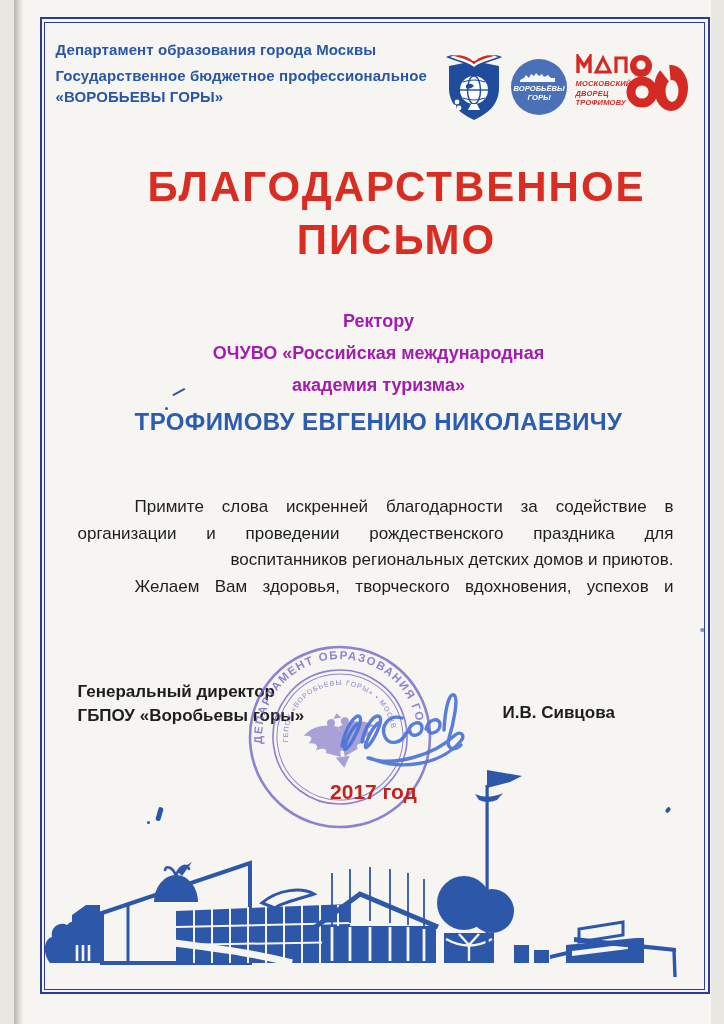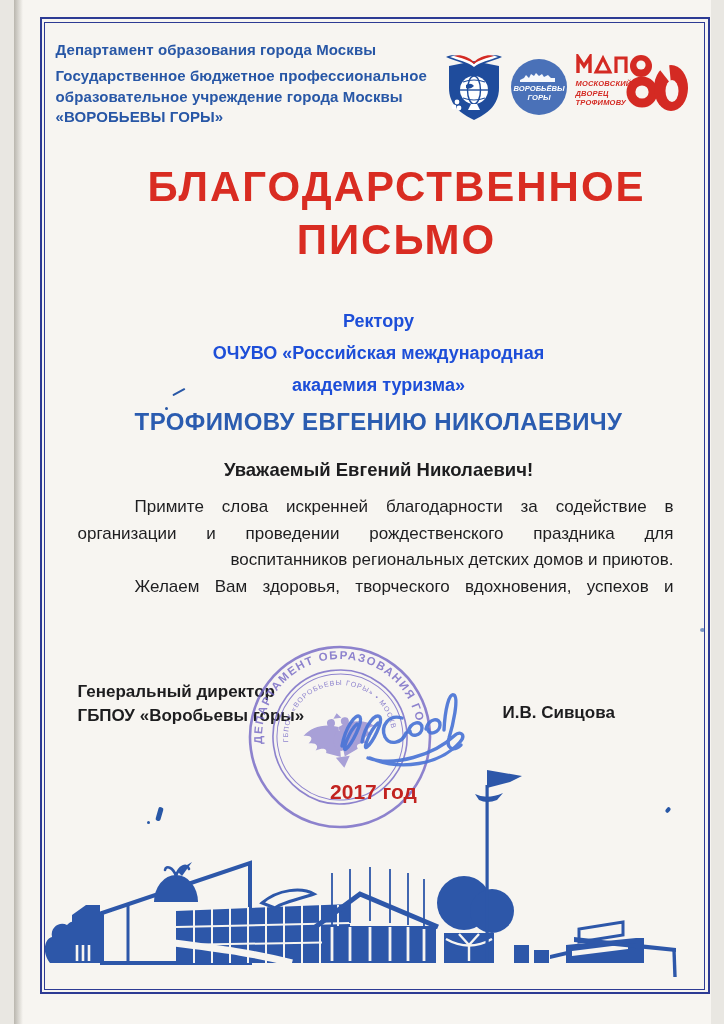--- a/index.html
+++ b/index.html
@@ -11,21 +11,21 @@
   }
   .page::before{content:"";position:absolute;left:0;top:0;bottom:0;width:9px;
     background:linear-gradient(90deg,#b9b6ae,rgba(185,182,174,0));z-index:5;pointer-events:none;}
   .frame{position:absolute;left:26px;top:17px;width:666px;height:973px;
     border:2.5px solid var(--border_navy);}
   .frame::after{content:"";position:absolute;inset:2.5px;border:1.5px solid var(--border_navy);}
   .abs{position:absolute;}
   .hdr{color:var(--brand_blue);font-weight:bold;font-size:15px;line-height:20.5px;letter-spacing:.1px;}
   .title{left:26px;width:666px;text-align:center;color:var(--title_red);
     font-weight:bold;font-size:42px;line-height:53px;letter-spacing:2px;}
-  .addr{left:26px;width:678px;text-align:center;color:#1d4ed8;font-weight:bold;
+  .addr{left:26px;width:678px;text-align:center;color:#a21caf;font-weight:bold;
     font-size:18px;line-height:32px;}
   .bigname{left:26px;width:678px;text-align:center;color:var(--name_blue);
     font-weight:bold;font-size:24px;letter-spacing:.4px;}
   .salut{left:26px;width:678px;text-align:center;color:#1d1d1f;font-weight:bold;font-size:18.5px;}
   .bodytxt{left:64px;width:596px;color:#1e1e20;font-size:17px;line-height:26.5px;}
   .bodytxt .jline{text-align:justify;text-align-last:justify;}
   .bodytxt .ind{text-indent:57px;}
   .bodytxt .lline{text-align:right;}
   .sig{color:#1d1d1f;font-weight:bold;font-size:17px;line-height:24px;}
   .year{left:21px;width:678px;text-align:center;color:var(--year_red);font-weight:bold;font-size:21px;}
@@ -35,21 +35,20 @@
 </head>
 <body>
 
 <div class="page">
 
   <div class="frame"></div>
 
   <div class="abs hdr" style="left:42px;top:40px;">Департамент образования города Москвы</div>
   <div class="abs hdr" style="left:42px;top:66px;width:420px;">
     <div>Государственное бюджетное профессиональное</div>
-    <div>образовательное учреждение города Москвы</div>
     <div>«ВОРОБЬЕВЫ ГОРЫ»</div>
   </div>
 
   <div class="abs" style="left:430px;top:50px;width:245px;height:80px;font-style:italic;">
 
     <svg class="abs" style="left:0;top:2px;" width="60" height="70" viewBox="0 0 60 70" aria-label="эмблема Департамента образования">
       <path d="M5,14 L30,9 L55,14 V36 C55,53 43,62 30,68 C17,62 5,53 5,36 Z" fill="#1f4c9c"></path>
       <path d="M30,14 C22,4 9,1 2,5 C11,9 22,11 30,17 Z" fill="#1f4c9c"></path>
       <path d="M30,14 C38,4 51,1 58,5 C49,9 38,11 30,17 Z" fill="#1f4c9c"></path>
       <path d="M30,12 C23,4 12,2 6,5 C14,8 24,10 30,15 Z" fill="#ffffff"></path>
@@ -102,21 +101,20 @@
     <div>ПИСЬМО</div>
   </div>
 
   <div class="abs addr" style="top:305px;">
     <div>Ректору</div>
     <div>ОЧУВО «Российская международная</div>
     <div>академия туризма»</div>
   </div>
   <div class="abs bigname" style="top:408px;">ТРОФИМОВУ ЕВГЕНИЮ НИКОЛАЕВИЧУ</div>
 
-  <div class="abs salut" style="top:459px;">Уважаемый Евгений Николаевич!</div>
 
   <div class="abs bodytxt" style="top:494px;">
     <div class="jline ind">Примите слова искренней благодарности за содействие в</div>
     <div class="jline">организации и проведении рождественского праздника для</div>
     <div class="lline">воспитанников региональных детских домов и приютов.</div>
     <div class="jline ind">Желаем Вам здоровья, творческого вдохновения, успехов и</div>
   </div>
 
   <div class="abs sig" style="left:64px;top:680px;">
     <div>Генеральный директор</div>

